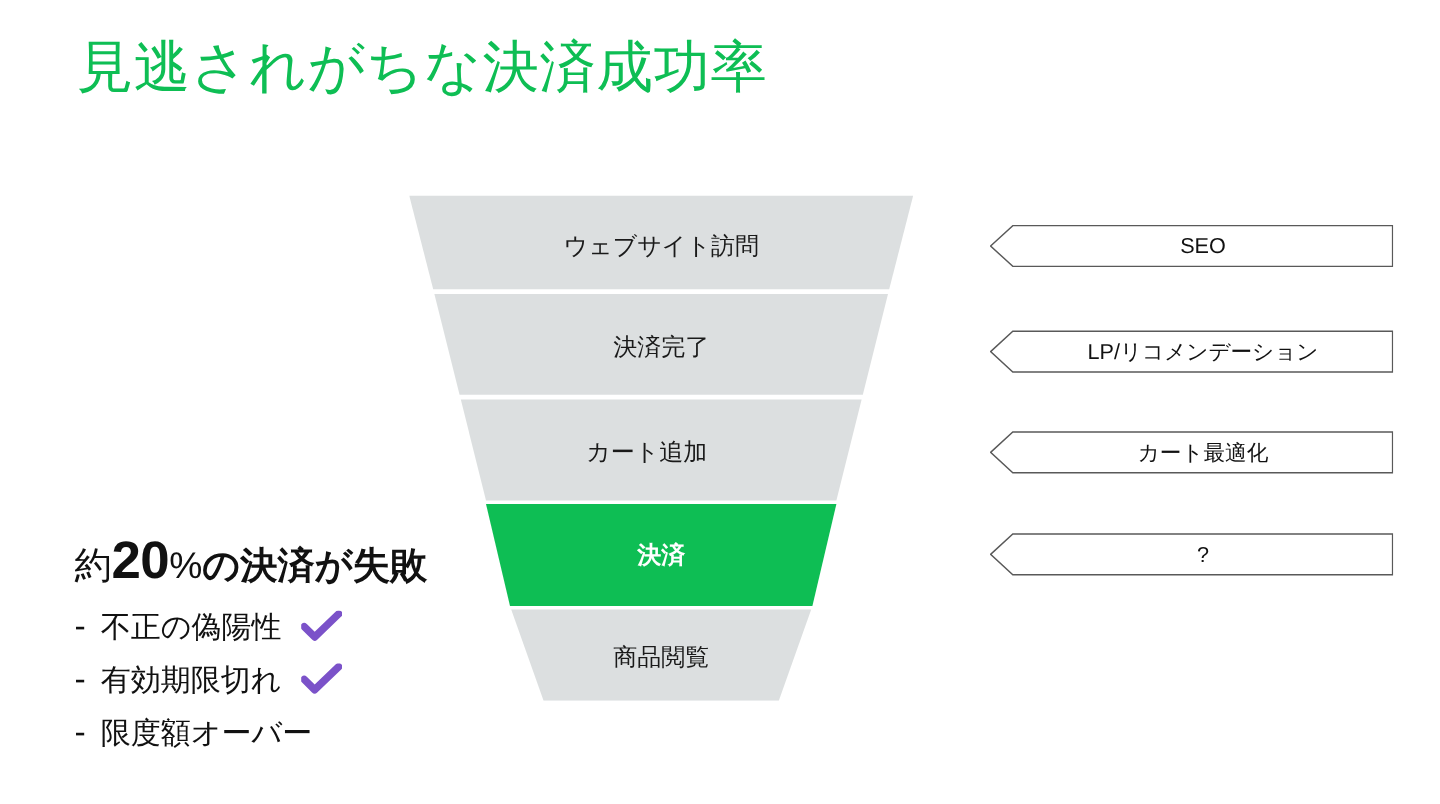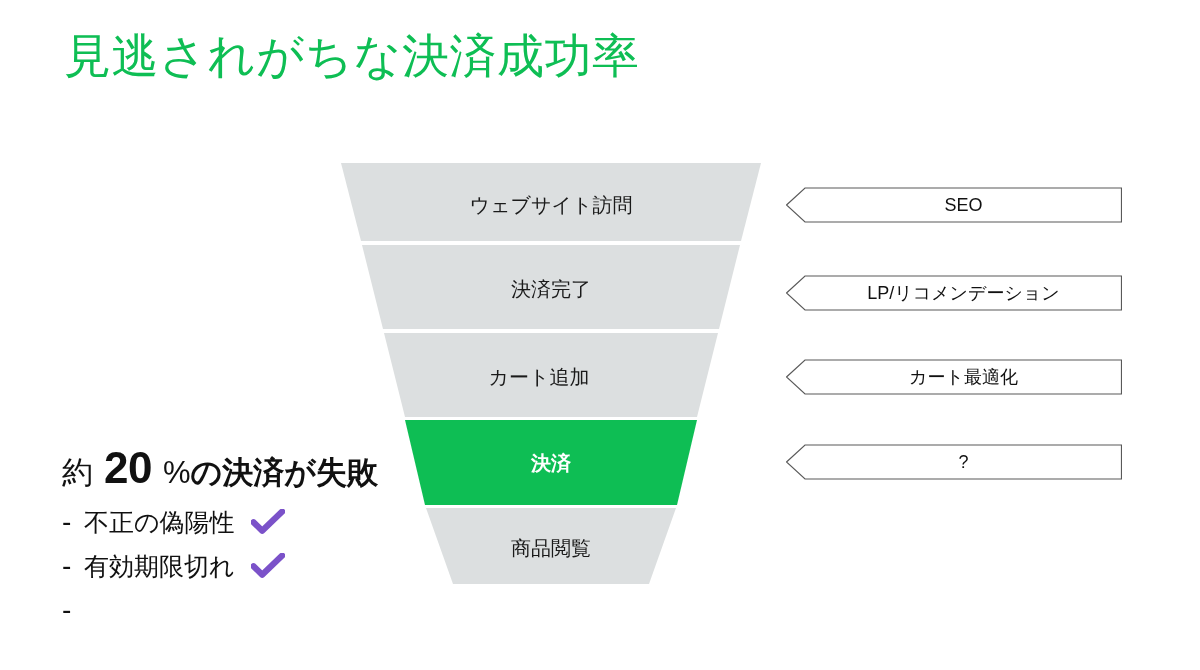--- a/index.html
+++ b/index.html
@@ -63,21 +63,21 @@
   }
   .fl-1 { left: 210px; top: 42px; }
   .fl-2 { left: 210px; top: 126px; }
   .fl-3 { left: 198px; top: 214px; }
   .fl-4 { left: 210px; top: 300px; }
   .fl-5 { left: 210px; top: 385px; }
 
   
   .callout {
     position: absolute;
-    left: 786px;
+    left: 825px;
     width: 336px;
     height: 36px;
   }
   .callout svg {
     display: block;
     width: 336px;
     height: 36px;
   }
   .callout-label {
     position: absolute;
@@ -105,21 +105,21 @@
     display: flex;
     align-items: baseline;
     white-space: nowrap;
     color: #111111;
   }
   .stat-prefix { font-size: 31px; font-weight: 400; }
   .stat-number {
     font-size: 44px;
     font-weight: 700;
     letter-spacing: -0.5px;
-    margin: 0 11px;
+    margin: 0 0;
   }
   .stat-unit { font-size: 31px; font-weight: 400; }
   .stat-suffix { font-size: 31px; font-weight: 700; }
 
   #bullets {
     position: absolute;
     left: 62px;
     top: 500px;
     width: 340px;
   }
@@ -228,17 +228,18 @@
       <span class="bullet-text">有効期限切れ</span>
       <span class="bullet-check">
         <svg width="34" height="26" viewBox="0 0 34 26" xmlns="http://www.w3.org/2000/svg" aria-hidden="true">
           <path d="M2.5 13.2 L11.2 21.8 L31.2 2.6" fill="none" stroke="#7b52c9" stroke-width="6.2" stroke-linecap="round" stroke-linejoin="round"></path>
         </svg>
       </span>
     </div>
 
     <div class="bullet-row">
       <span class="bullet-dash">-</span>
+      <span class="bullet-text">限度額オーバー</span>
     </div>
 
   </div>
 
 </div>
 
 </body></html>

